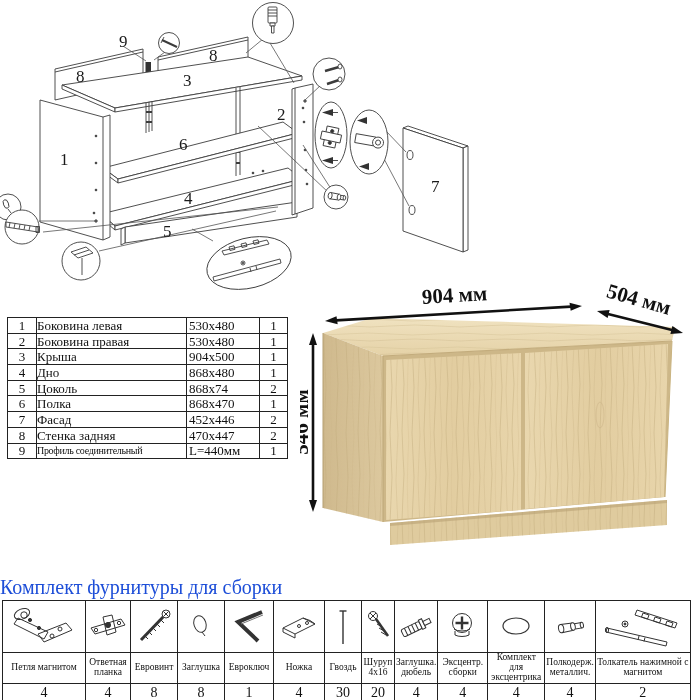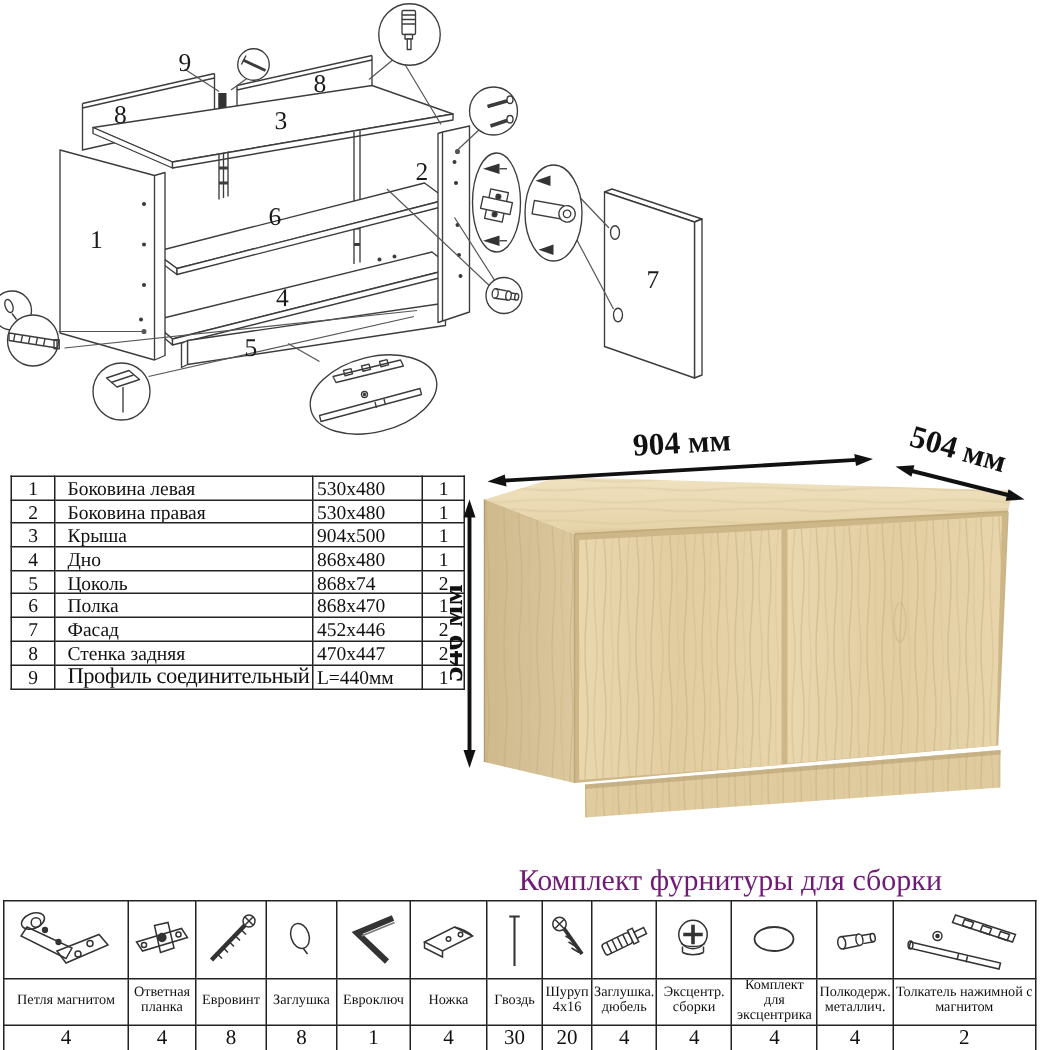--- a/index.html
+++ b/index.html
@@ -4,27 +4,27 @@
 <style>
   html,body{margin:0;padding:0;background:#fff;}
   #page{position:relative;width:694px;height:700px;background:#fff;overflow:hidden;
         font-family:"Liberation Serif",serif;color:#111;}
   svg text{font-family:"Liberation Serif",serif;}
   
   #parts-table{position:absolute;left:7px;top:317px;border-collapse:collapse;table-layout:fixed;}
   #parts-table td{border:1px solid #222;height:14.7px;font-size:13px;line-height:1;
                   padding:0 2px;white-space:nowrap;overflow:hidden;}
   #parts-table td.num{width:24px;text-align:center;}
-  #parts-table td.name{width:147px;text-align:left;padding-left:8px;}
+  #parts-table td.name{width:147px;text-align:left;padding-left:0;}
   #parts-table td.size{width:68px;}
   #parts-table td.qty{width:23px;text-align:center;}
-  #parts-table tr:last-child td.name{font-size:15px;letter-spacing:-0.3px;}
+  #parts-table tr:last-child td.name{font-size:10px;letter-spacing:-0.3px;}
   
-  #kit-title{position:absolute;left:0;top:576px;width:628px;text-align:right;
-             font-size:20px;color:#701a75;font-family:Liberation Serif, serif;}
+  #kit-title{position:absolute;left:0;top:576px;width:628px;text-align:left;
+             font-size:20px;color:#1d4ed8;font-family:Liberation Serif, serif;}
   
   #hw-table{position:absolute;left:2px;top:600px;border-collapse:collapse;table-layout:fixed;}
   #hw-table td{border:1px solid #222;padding:0;overflow:hidden;}
   #hw-table tr.icons td{height:51px;text-align:center;vertical-align:middle;}
   #hw-table tr.labels td{height:21px;font-size:9.5px;line-height:1.05;text-align:center;
                          vertical-align:middle;padding:0 1px;}
   #hw-table tr.counts td{height:18px;font-size:14px;text-align:center;vertical-align:middle;}
   .hwicon{display:block;margin:0 auto;}
 </style>
 </head>

